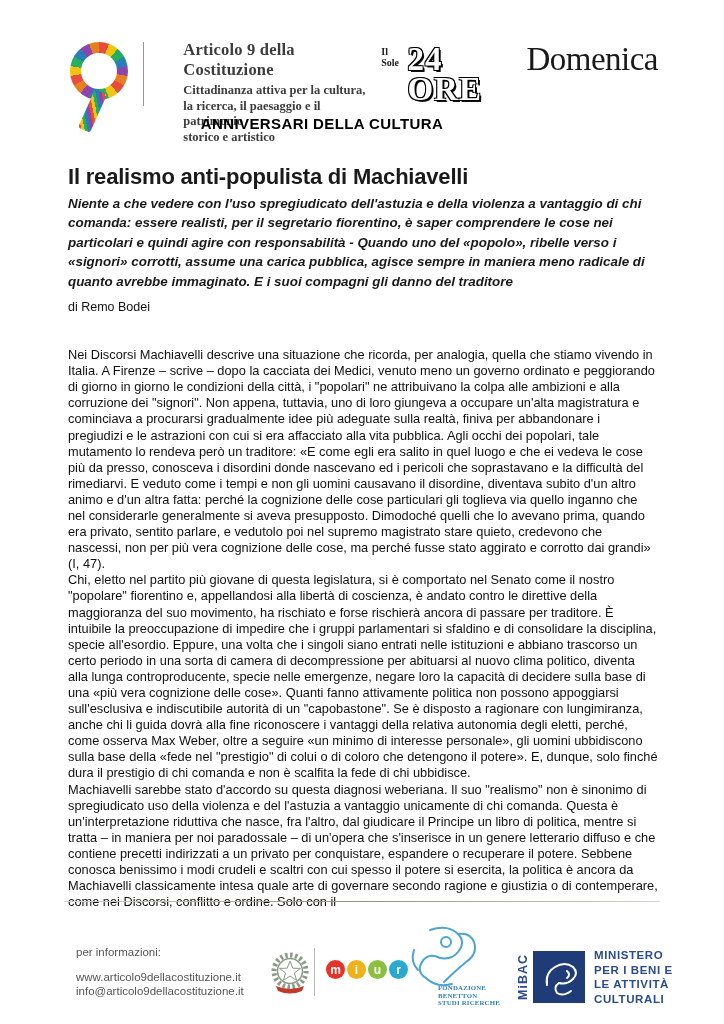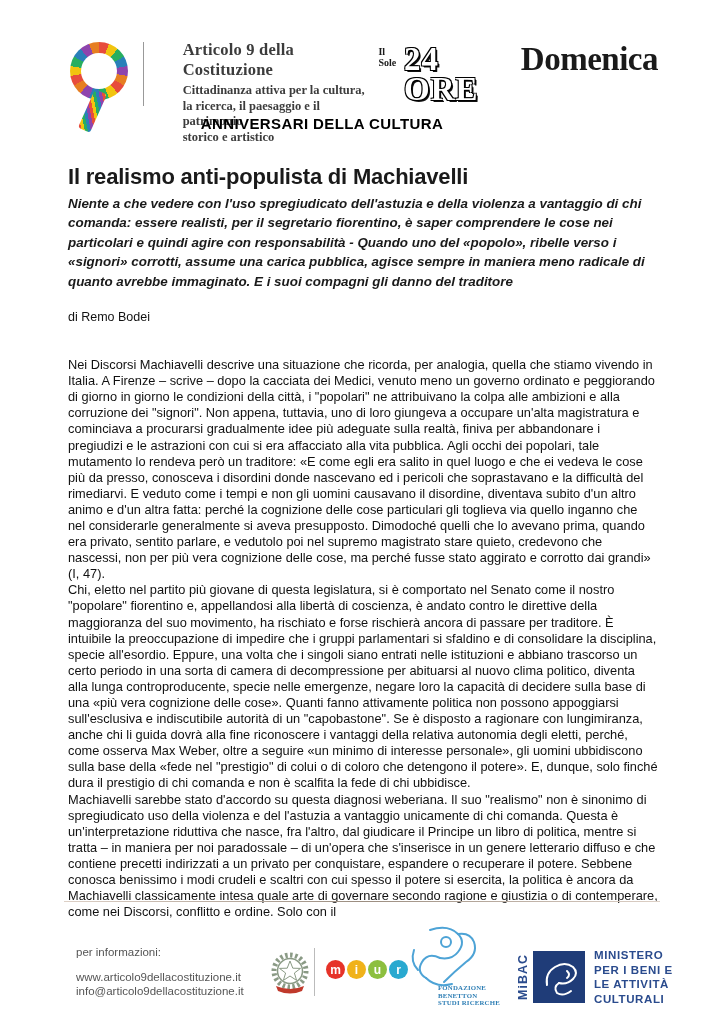--- a/index.html
+++ b/index.html
@@ -20,30 +20,30 @@
     background:repeating-linear-gradient(55deg,#e74c3c 0 3px,#f1c40f 3px 6px,#27ae60 6px 9px,#2980b9 9px 12px,#8e44ad 12px 15px);}
   .logo9-divider{width:1px;height:64px;background:#999;margin:4px 12px 0 0;}
   .logo9-text{font-family:"Liberation Serif",serif;color:#3c3c3c;padding-top:2px;margin-left:27px;}
   .logo9-title{font-size:16.5px;font-weight:700;letter-spacing:.2px;}
   .logo9-sub{font-size:12.5px;font-weight:700;line-height:15.5px;margin-top:3px;}
 
   .sole{display:flex;align-items:flex-start;padding-top:6px;font-family:"Liberation Serif",serif;}
   .sole-ilsole{font-size:10px;font-weight:700;margin-top:2px;margin-right:1px;}
   .sole-24ore{font-size:33px;font-weight:700;letter-spacing:1px;color:#fff;line-height:30px;
     text-shadow:-1px -1px 0 #000,1px -1px 0 #000,-1px 1px 0 #000,1px 1px 0 #000,2px 2px 0 #111;}
-  .sole-domenica{font-size:33px;font-weight:700;line-height:30px;margin-left:8px;letter-spacing:-.5px;}
+  .sole-domenica{font-size:33px;font-weight:400;line-height:30px;margin-left:8px;letter-spacing:-.5px;}
 
   .section-head{position:absolute;left:0;top:115px;width:644px;text-align:center;
     font-size:15px;font-weight:700;letter-spacing:.4px;color:#000;}
 
   
   .article{position:absolute;left:68px;top:164px;width:590px;}
   .art-title{font-size:22px;font-weight:700;letter-spacing:-.2px;line-height:25px;}
   .art-subtitle{font-size:13.4px;font-weight:700;font-style:italic;line-height:19.4px;margin-top:5px;}
-  .art-byline{font-size:12.5px;margin-top:19px;color:#111;}
+  .art-byline{font-size:12.5px;margin-top:9px;color:#111;}
   .art-body{margin-top:33px;font-size:12.8px;line-height:16.1px;color:#111;}
   .art-body p{margin:0;}
 
   
   .footer-divider{position:absolute;left:64px;top:901px;width:596px;height:1px;
     background:linear-gradient(90deg,#ddd0c6,#9b8d80,#ddd0c6);}
   .footer{position:absolute;left:8px;top:920px;width:724px;height:104px;}
   .finfo{position:absolute;left:68px;top:26px;color:#555;font-size:11.5px;}
   .finfo .lbl{margin-bottom:12px;}
   .finfo .lnk{line-height:14px;}

